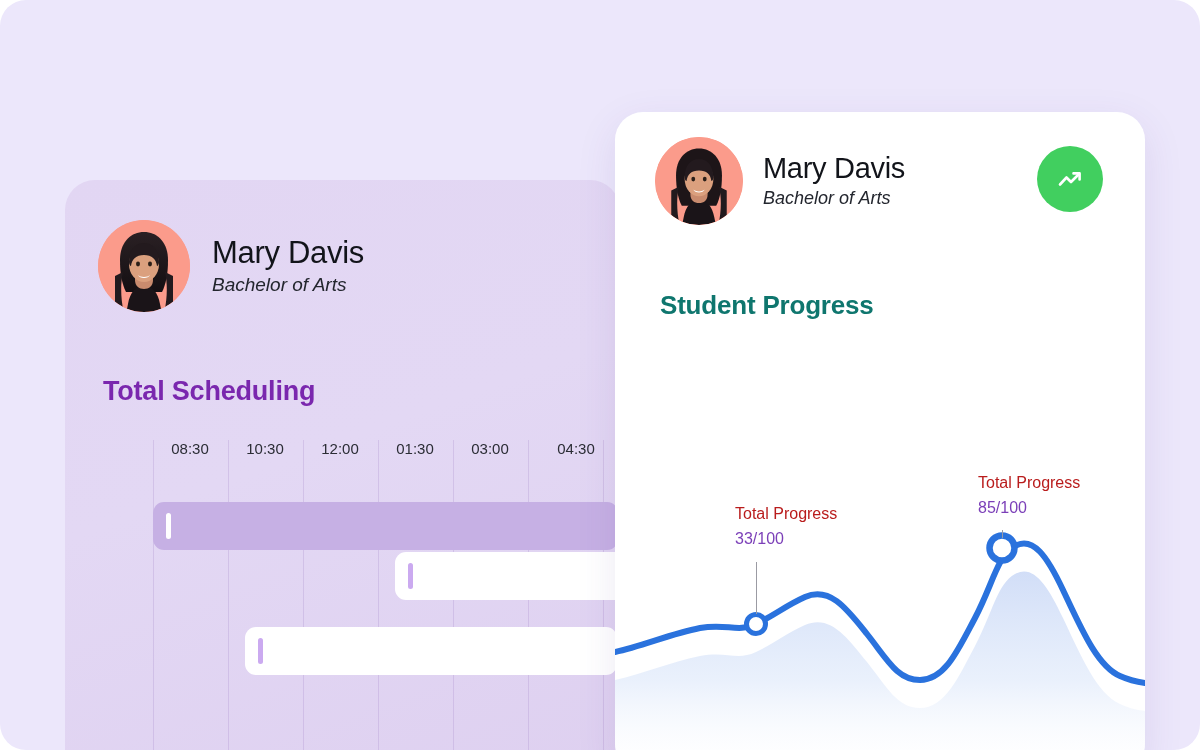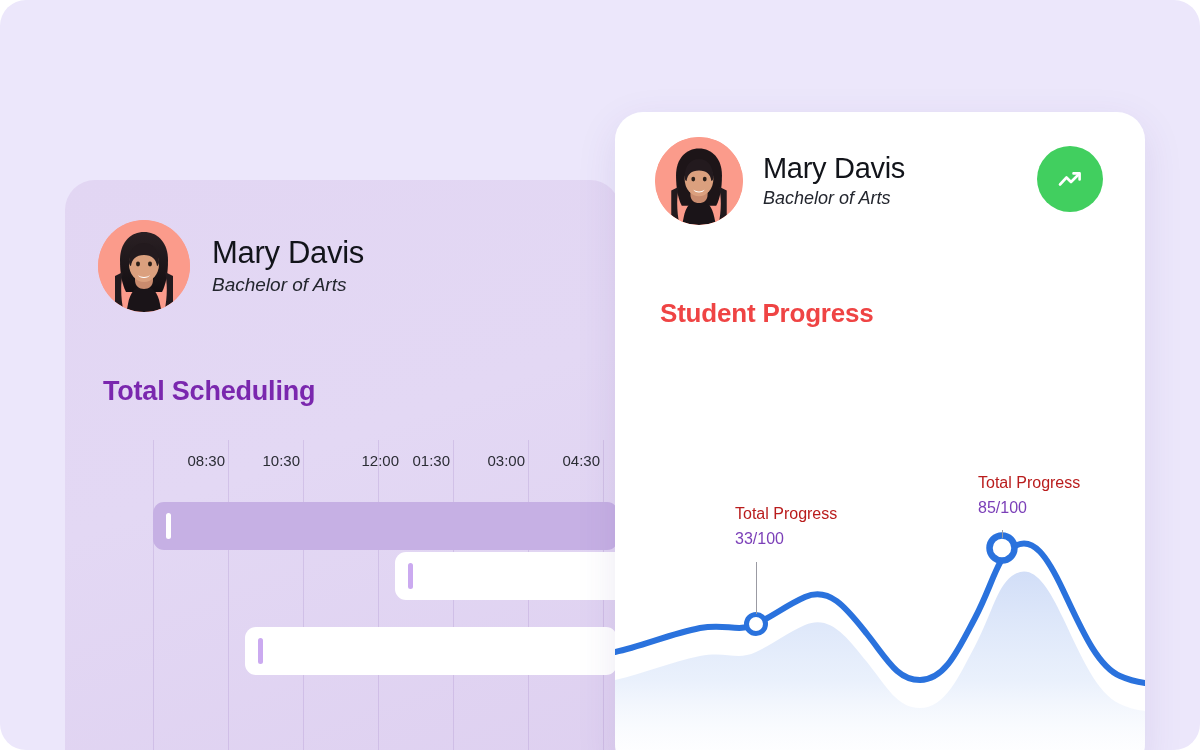--- a/index.html
+++ b/index.html
@@ -53,22 +53,22 @@
     position:absolute; left:0; top:260px; width:555px; height:340px;
   }
   .gridline {
     position:absolute; top:0; bottom:0; width:1px;
     background:rgba(150,120,190,0.22);
   }
   #time-axis {
     position:absolute; left:0; top:0; width:555px; height:34px;
   }
   .time-label {
-    position:absolute; top:12px;
-    font-size:15px; color:#2b2d35; text-align:right;
+    position:absolute; top:0;
+    font-size:15px; color:#2b2d35; text-align:center;
     width:70px;
   }
 
   .sched-bar {
     position:absolute; height:48px; border-radius:11px;
     display:flex; align-items:center;
   }
   .sched-bar.filled { background:#c6b0e4; }
   .sched-bar.light  { background:#ffffff; }
   .bar-accent {
@@ -95,23 +95,22 @@
   #progress-card .profile-sub  { font-size:18px; margin-top:4px; }
 
   #trend-badge {
     position:absolute; right:42px; top:34px;
     width:66px; height:66px; border-radius:50%;
     background:#41cf5f;
     display:flex; align-items:center; justify-content:center;
   }
   #progress-title {
     position:absolute; left:45px; top:178px;
-    font-size:26px; font-weight:700; color:#ef4444;
+    font-size:26px; font-weight:700; color:#0f766e;
     letter-spacing:-0.2px;
-    margin-top:8px;
   }
 
   #chart-area { position:absolute; left:0; top:210px; width:530px; height:450px; }
   .annotation { position:absolute; }
   .ann-label { font-size:16px; color:#b91c1c; white-space:nowrap; }
   .ann-value { font-size:16px; color:#7b3fb8; margin-top:7px; }
   .ann-stem  {
     position:absolute; width:1px; background:#9b9ba3;
   }
   #chart-svg { position:absolute; left:0; top:0; }
@@ -164,21 +163,21 @@
           <div class="gridline" style="left: 163px;"></div>
           <div class="gridline" style="left: 238px;"></div>
           <div class="gridline" style="left: 313px;"></div>
           <div class="gridline" style="left: 388px;"></div>
           <div class="gridline" style="left: 463px;"></div>
           <div class="gridline" style="left: 538px;"></div>
         </div>
       <div id="time-axis">
           <div class="time-label" style="left: 90px;">08:30</div>
           <div class="time-label" style="left: 165px;">10:30</div>
-          <div class="time-label" style="left: 240px; margin-left: 24px;">12:00</div>
+          <div class="time-label" style="left: 240px;">12:00</div>
           <div class="time-label" style="left: 315px;">01:30</div>
           <div class="time-label" style="left: 390px;">03:00</div>
           <div class="time-label" style="left: 465px; padding-left: 22px;">04:30</div>
         </div>
       <div id="bars-holder">
           <div class="sched-bar filled" style="left: 88px; width: 465px; top: 62px;">
             <div class="bar-accent"></div>
           </div>
           <div class="sched-bar light" style="left: 330px; width: 262px; top: 112px;">
             <div class="bar-accent"></div>

